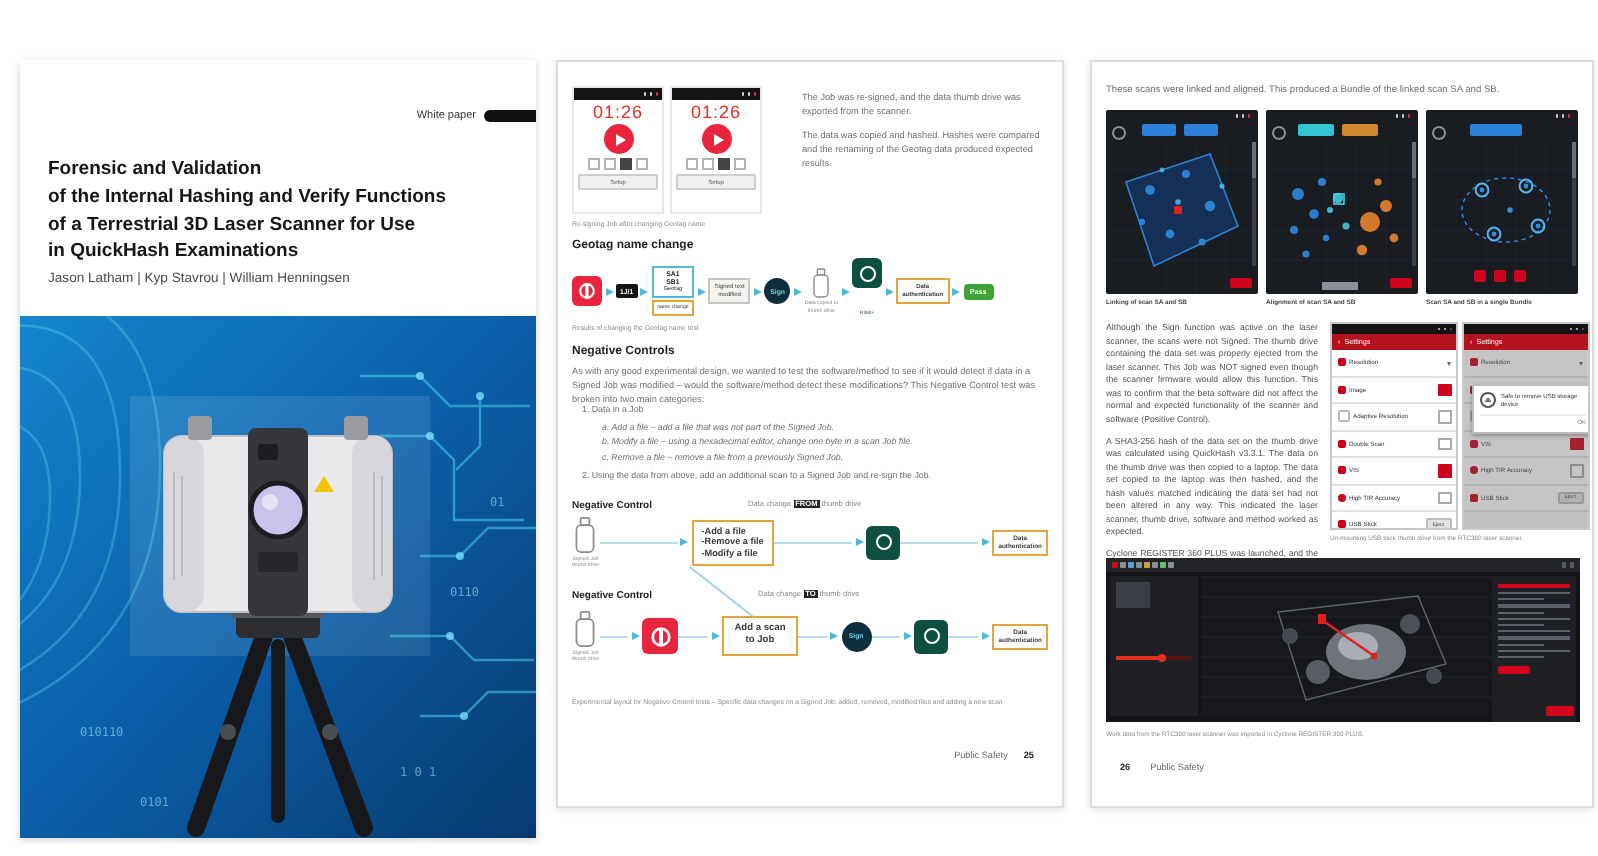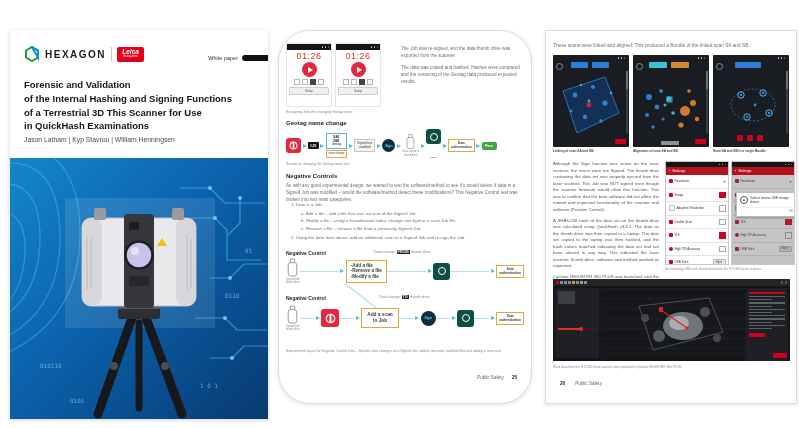--- a/index.html
+++ b/index.html
@@ -18,21 +18,21 @@
   .leica .l1{color:#fff;font-size:6.5px;font-weight:bold;font-style:italic;}
   .leica .l2{color:#fff;font-size:2.6px;}
   .wp-row{position:absolute;right:0;top:25px;display:flex;align-items:center;}
   .wp-label{font-size:5.5px;color:#333;margin-right:4px;}
   .wp-bar{width:26px;height:6px;background:#101010;border-radius:3px 0 0 3px;}
   .cover-title{position:absolute;left:14px;top:48px;right:8px;font-size:9.5px;line-height:1.45;font-weight:bold;color:#161616;}
   .cover-authors{position:absolute;left:14px;top:106px;font-size:6.8px;color:#4a4a4a;}
   .cover-photo{position:absolute;left:0;top:128px;width:258px;height:261px;overflow:hidden;}
 
   
-  #p25{left:278px;top:30px;width:252px;height:372px;border-radius:32px;}
+  #p25{left:278px;top:30px;width:252px;height:372px;}
   .timer{position:absolute;width:44px;height:62px;border:1px solid #e6e6e6;background:#fff;}
   .timer .tbar{height:6px;background:#141414;display:flex;align-items:center;justify-content:flex-end;gap:1.5px;padding:0 2px;}
   .dotw{width:1.5px;height:1.5px;background:#cfcfcf;border-radius:50%;}
   .dotr{width:1.5px;height:1.5px;background:#e8253c;border-radius:50%;}
   .timer .time{color:#e0301e;font-size:9px;text-align:center;margin-top:1px;letter-spacing:.5px;}
   .playbtn{width:15px;height:15px;border-radius:50%;background:#e8253c;margin:1px auto;position:relative;}
   .playbtn::after{content:"";position:absolute;left:6px;top:4.5px;border-top:3px solid transparent;border-bottom:3px solid transparent;border-left:5px solid #fff;}
   .iconrow{display:flex;justify-content:center;gap:2.5px;margin-top:2px;}
   .mi{width:3.5px;height:3.5px;border:0.5px solid #b5b5b5;background:#fff;}
   .mi.dark{background:#444;border-color:#444;}
@@ -110,40 +110,28 @@
   .rline.short{width:60%;}
   .bigcap{position:absolute;left:7px;top:334px;width:236px;font-size:3.2px;color:#8a8a8a;}
   .footer26{position:absolute;left:14px;top:350px;font-size:4.6px;color:#666;display:flex;gap:10px;align-items:center;}
 </style>
 </head>
 <body>
 
 <div id="canvas">
 
   <div id="cover" class="page">
-    <div class="logo-row">
-      <svg width="16" height="16" viewBox="0 0 16 16">
-        <polygon points="8,1 14,4.5 14,11.5 8,15 2,11.5 2,4.5" fill="none" stroke="#19a23a" stroke-width="2"></polygon>
-        <polygon points="8,1 14,4.5 14,11.5" fill="none" stroke="#0090d4" stroke-width="2"></polygon>
-      </svg>
-      <span class="hex-word">HEXAGON</span>
-      <span class="logo-sep"></span>
-      <span class="leica">
-        <span class="l1">Leica</span>
-        <span class="l2">Geosystems</span>
-      </span>
-    </div>
     <div class="wp-row">
       <span class="wp-label">White paper</span>
       <span class="wp-bar"></span>
     </div>
     <div class="cover-title">
       <div>Forensic and Validation</div>
-      <div>of the Internal Hashing and Signing Functions</div>
-      <div>of a Terrestrial 3D This Scanner for Use</div>
+      <div>of the Internal Hashing and Verify Functions</div>
+      <div>of a Terrestrial 3D Laser Scanner for Use</div>
       <div>in QuickHash Examinations</div>
     </div>
     <div class="cover-authors">Jason Latham | Kyp Stavrou | William Henningsen</div>
 
     <div class="cover-photo">
       <svg width="258" height="261" viewBox="0 0 258 261">
         <defs>
           <linearGradient id="bgblue" x1="0" y1="0" x2="1" y2="1">
             <stop offset="0" stop-color="#1486cc"></stop>
               <stop offset="0.5" stop-color="#0b5ea8"></stop>

